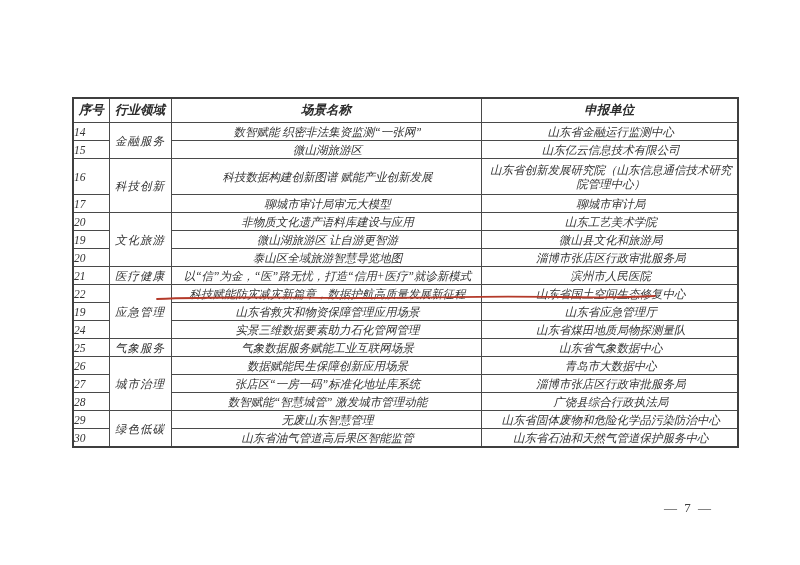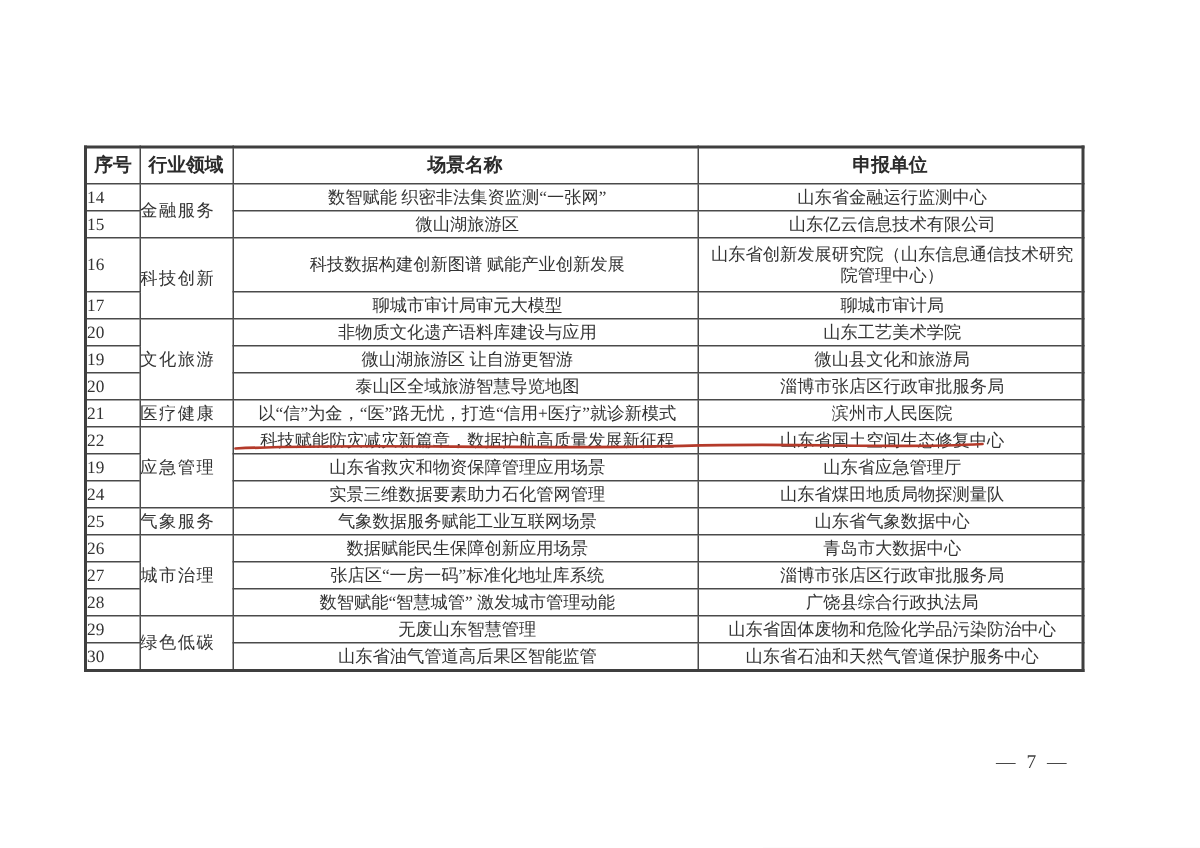--- a/index.html
+++ b/index.html
@@ -5,39 +5,40 @@
   html,body{margin:0;padding:0;}
   body{
     width:800px;height:565px;background:#f4f4f4;
     font-family:"Liberation Serif","DejaVu Serif",serif;
     color:#2f2f2f;
   }
   .page{
     position:relative;width:800px;height:565px;background:#ffffff;overflow:hidden;
   }
   table.doc-table{
-    position:absolute;left:56px;top:97px;width:665px;
+    position:absolute;left:72px;top:97px;width:665px;
     border-collapse:collapse;table-layout:fixed;
     border:2px solid #3f3f3f;
+    font-style:italic;
   }
   .doc-table th,.doc-table td{
     border:1px solid #4a4a4a;
     overflow:hidden;
   }
   .doc-table thead th{
     height:23px;font-size:12.5px;font-weight:bold;text-align:center;
     color:#2b2b2b;padding:0;
   }
   .doc-table td{
     height:17px;font-size:11.5px;line-height:14px;padding:0;
     color:#333333;
   }
   .doc-table tr.tall td{height:35px;}
   td.c-no{text-align:left;margin-left:17px;}
-  td.c-field{text-align:left;letter-spacing:1px;}
+  td.c-field{text-align:center;letter-spacing:1px;}
   td.c-scene,td.c-unit{text-align:center;padding:0 4px 0 7px;}
   .red-underline{
     position:absolute;left:155px;top:292px;width:504px;height:12px;
     pointer-events:none;
   }
   .page-number{
     position:absolute;left:664px;top:500px;
     font-size:13px;letter-spacing:2px;color:#3c3c3c;
   }
 </style>

